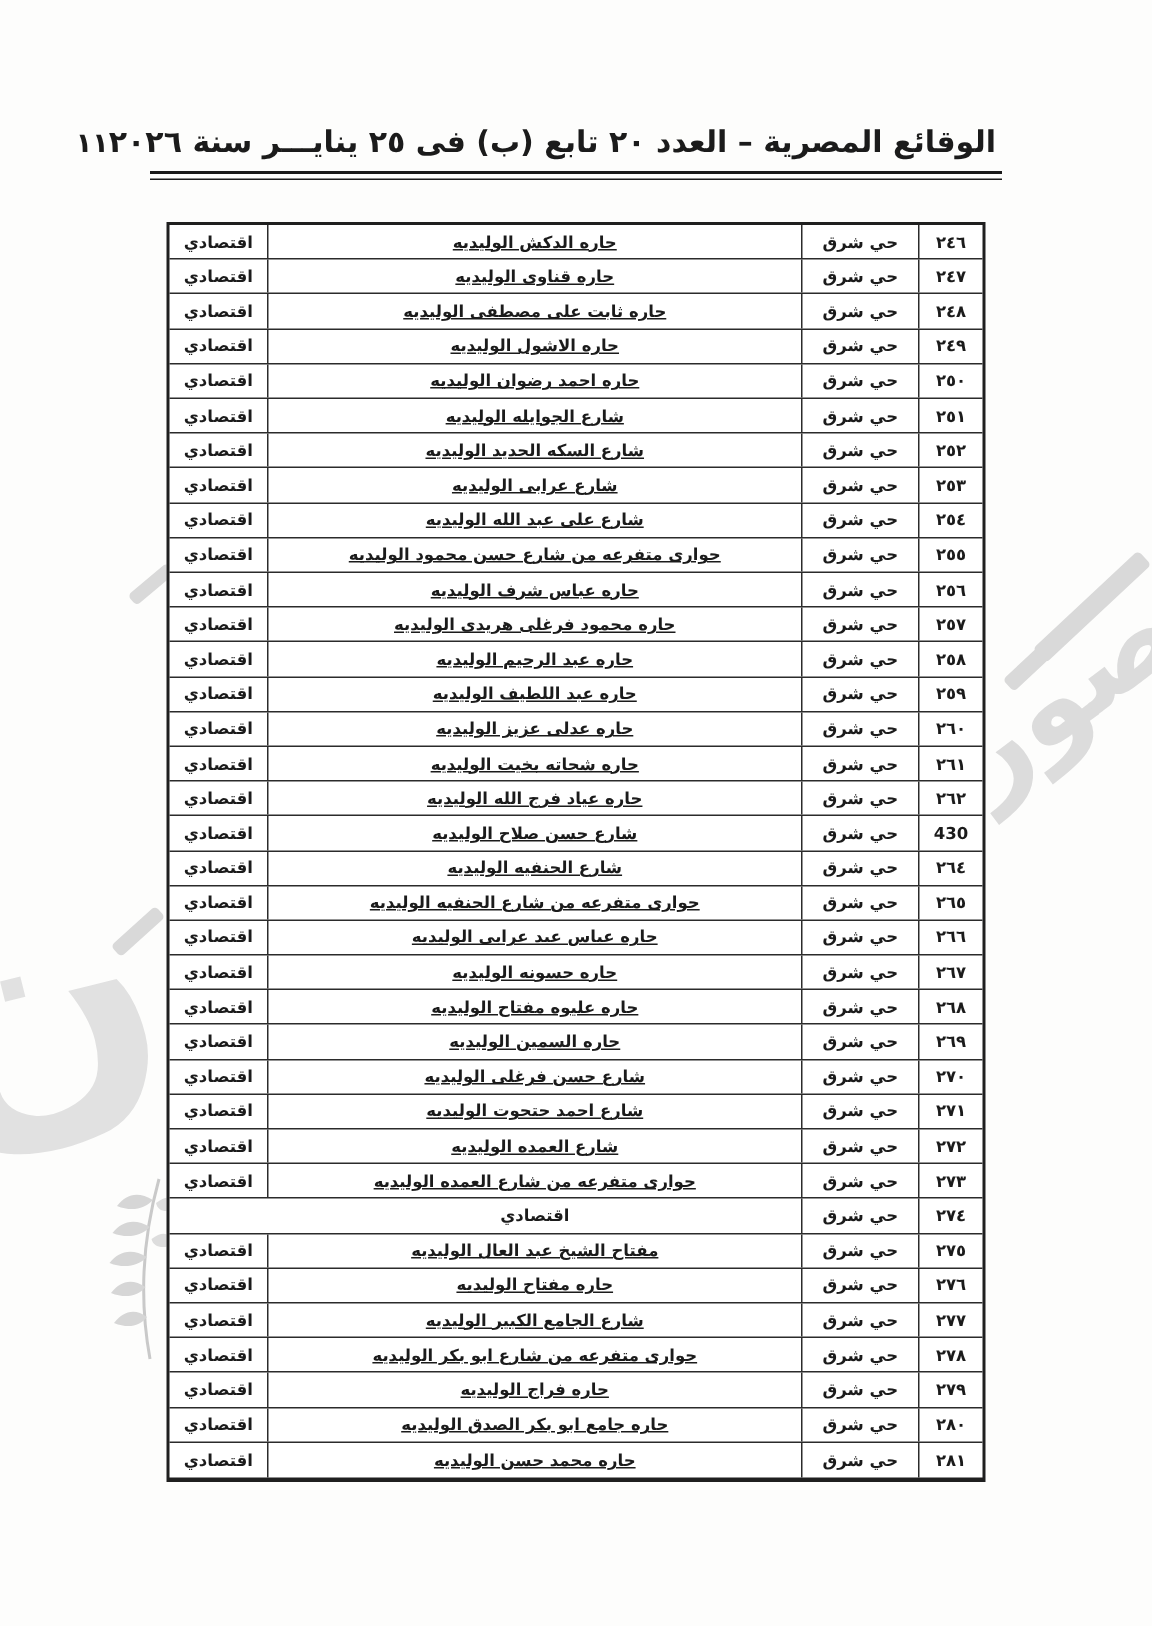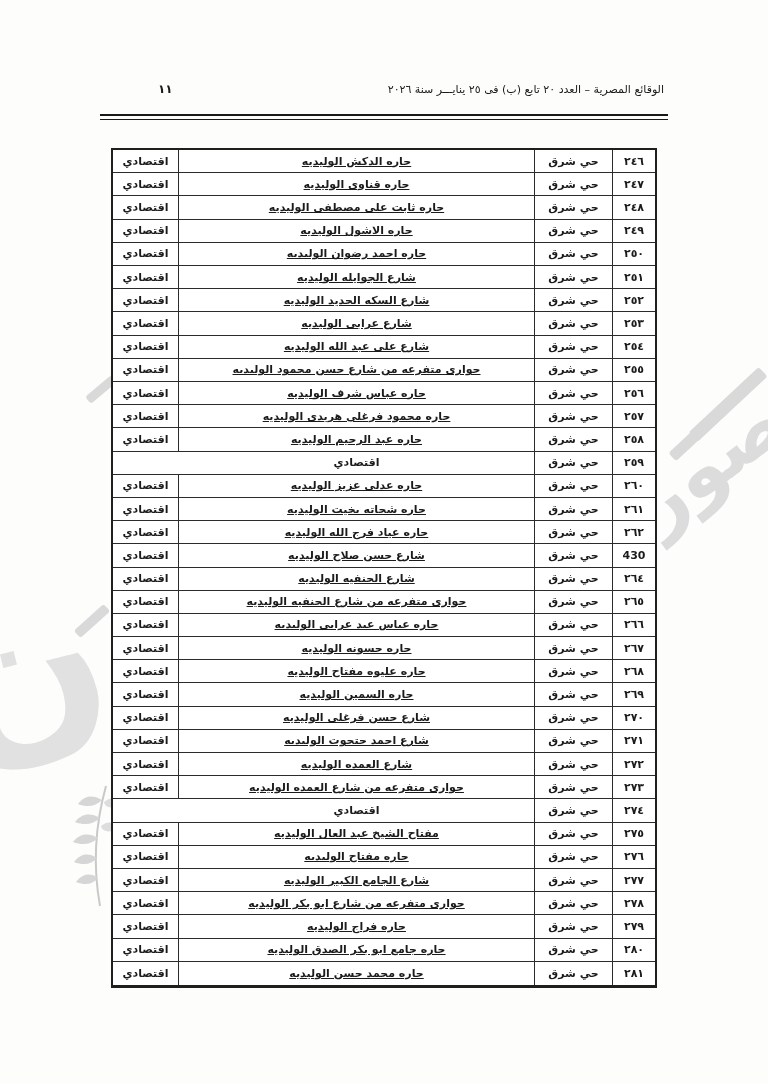--- a/index.html
+++ b/index.html
@@ -10,22 +10,22 @@
     color:#1b1b1b;
   }
   .page{position:absolute;inset:0;overflow:hidden;}
 
   
   .masthead{
     position:absolute;top:82px;right:104px;left:104px;height:28px;
     display:flex;justify-content:space-between;align-items:baseline;
     direction:rtl;
   }
-  .masthead-title{font-size:11px;font-weight:normal;letter-spacing:.2px;white-space:nowrap;}
-  .masthead-page{font-size:12px;font-weight:bold;padding-left:6px;margin-left:48px;}
+  .masthead-title{font-size:20px;font-weight:bold;letter-spacing:.2px;white-space:nowrap;}
+  .masthead-page{font-size:18px;font-weight:bold;padding-left:6px;}
   .masthead-rule{
     position:absolute;top:114px;right:100px;left:100px;height:3px;
     border-top:2.6px solid #191919;border-bottom:1.2px solid #191919;
   }
 
   
   .wm{position:absolute;z-index:0;color:#dcdcdc;pointer-events:none;user-select:none;}
   .wm-soura{right:-30px;top:430px;font-size:78px;font-weight:bold;transform:rotate(-37deg);}
   .wm-letter{left:-58px;top:560px;font-size:190px;font-weight:bold;color:#e1e1e1;transform:rotate(-14deg);}
   .wm-bar{position:absolute;background:#d9d9d9;border-radius:3px;z-index:0;}
@@ -160,20 +160,21 @@
       </div>
       <div class="trow">
         <div class="cell-no">٢٥٨</div>
         <div class="cell-district">حي شرق</div>
         <div class="cell-street">حاره عبد الرحيم الوليديه</div>
         <div class="cell-classification">اقتصادي</div>
       </div>
       <div class="trow">
         <div class="cell-no">٢٥٩</div>
         <div class="cell-district">حي شرق</div>
+        <div class="cell-street">حاره عبد اللطيف الوليديه</div>
         <div class="cell-classification">اقتصادي</div>
       </div>
       <div class="trow">
         <div class="cell-no">٢٦٠</div>
         <div class="cell-district">حي شرق</div>
         <div class="cell-street">حاره عدلى عزيز الوليديه</div>
         <div class="cell-classification">اقتصادي</div>
       </div>
       <div class="trow">
         <div class="cell-no">٢٦١</div>

